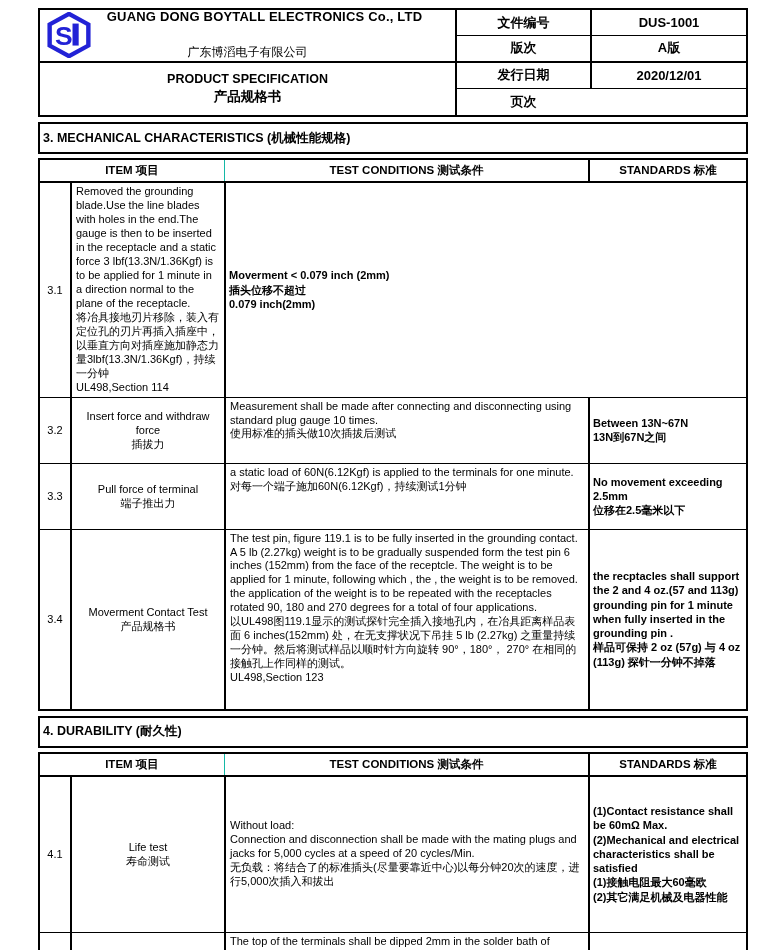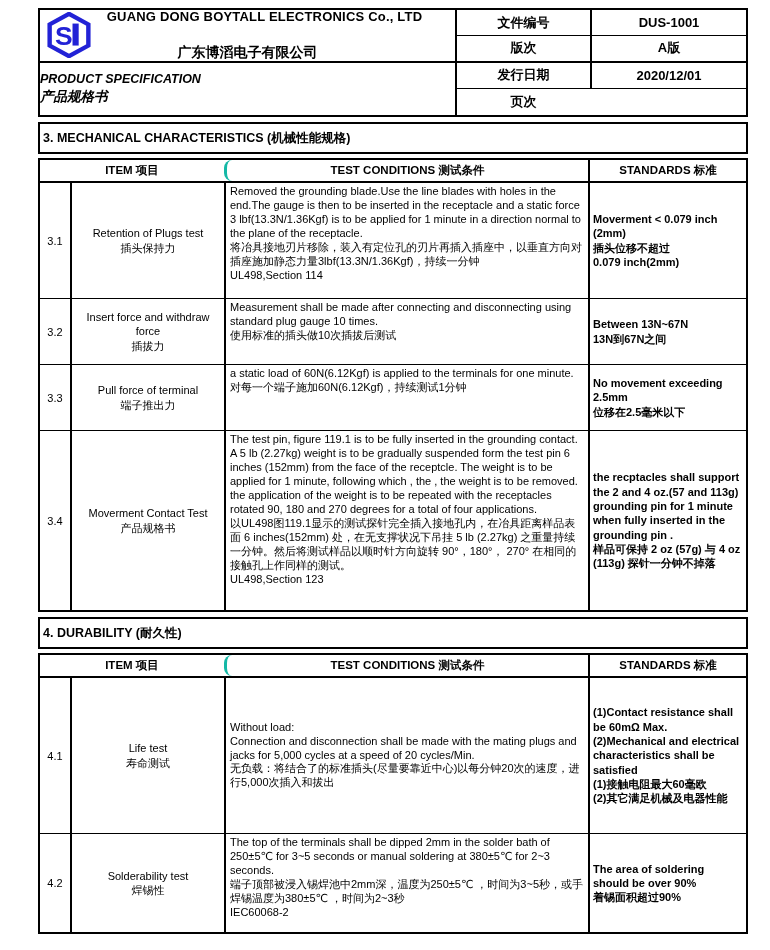--- a/index.html
+++ b/index.html
@@ -22,26 +22,25 @@
   }
   .hdr-company {
     grid-column: 1; grid-row: 1 / 3;
     border-right: 2px solid #000; border-bottom: 2px solid #000;
     display: flex; flex-direction: column; justify-content: center; align-items: center;
     position: relative; text-align: center;
   }
   .hdr-product {
     grid-column: 1; grid-row: 3 / 5;
     border-right: 2px solid #000;
-    display: flex; flex-direction: column; justify-content: center; align-items: flex-start;
+    display: flex; flex-direction: column; justify-content: center; align-items: center;
     text-align: center;
-    font-style: italic;
   }
   .company-en { font-size: 13px; font-weight: bold; letter-spacing: .2px; padding-left: 34px; }
-  .company-cn { font-size: 14px; font-weight: bold; margin-top: 20px; }
+  .company-cn { font-size: 12px; font-weight: normal; margin-top: 20px; }
   .product-en { font-size: 12.5px; font-weight: bold; }
   .product-cn { font-size: 13.5px; font-weight: bold; margin-top: 2px; }
   .logo { position: absolute; left: 7px; top: 50%; transform: translateY(-50%); width: 44px; height: 46px; }
   .meta-label, .meta-value {
     display: flex; align-items: center; justify-content: center;
     font-size: 13px; font-weight: bold;
   }
   .meta-label { grid-column: 2; border-bottom: 1px solid #000; }
   .meta-value { grid-column: 3; border-bottom: 1px solid #000; border-left: 2px solid #000; }
   .rowlast { border-bottom: none; }
@@ -62,21 +61,21 @@
     display: grid;
     grid-template-columns: 30px 154px 364px 1fr;
   }
   .trow:not(:first-child) { border-top: 1px solid #000; }
   .thead { min-height: 22px; border-bottom: 1px solid #000; }
   .thead > div {
     display: flex; align-items: center; justify-content: center;
     font-size: 11.5px; font-weight: bold;
   }
   .th-item { grid-column: 1 / 3; }
-  .th-test { grid-column: 3; border-left: 3px solid #14b8a6; border-radius: 8px; }
+  .th-test { grid-column: 3; border-left: 1px solid #14b8a6; }
   .th-std  { grid-column: 4; border-left: 2px solid #000; }
 
   .cn { display: flex; align-items: center; justify-content: center; font-size: 11px; }
   .ci {
     border-left: 2px solid #000;
     display: flex; flex-direction: column; align-items: center; justify-content: center;
     text-align: center; font-size: 11px; line-height: 1.3; padding: 2px;
   }
   .ct {
     border-left: 2px solid #000;
@@ -134,24 +133,20 @@
 
   <div class="spec-table">
     <div class="trow thead">
       <div class="th-item">ITEM 项目</div>
       <div class="th-test">TEST CONDITIONS 测试条件</div>
       <div class="th-std">STANDARDS 标准</div>
     </div>
 
     <div class="trow h-r31">
       <div class="cn">3.1</div>
-      <div class="ci">
-        <span>Retention of Plugs test</span>
-        <span>插头保持力</span>
-      </div>
       <div class="ct">Removed the grounding blade.Use the line blades with holes in the end.The gauge is then to be inserted in the receptacle and a static force 3 lbf(13.3N/1.36Kgf) is to be applied for 1 minute in a direction normal to the plane of the receptacle.
 将冶具接地刃片移除，装入有定位孔的刃片再插入插座中，以垂直方向对插座施加静态力量3lbf(13.3N/1.36Kgf)，持续一分钟
 UL498,Section 114</div>
       <div class="cs">
           <span>Moverment &lt; 0.079 inch (2mm)
 插头位移不超过
 0.079 inch(2mm)</span>
         </div>
     </div>
 

